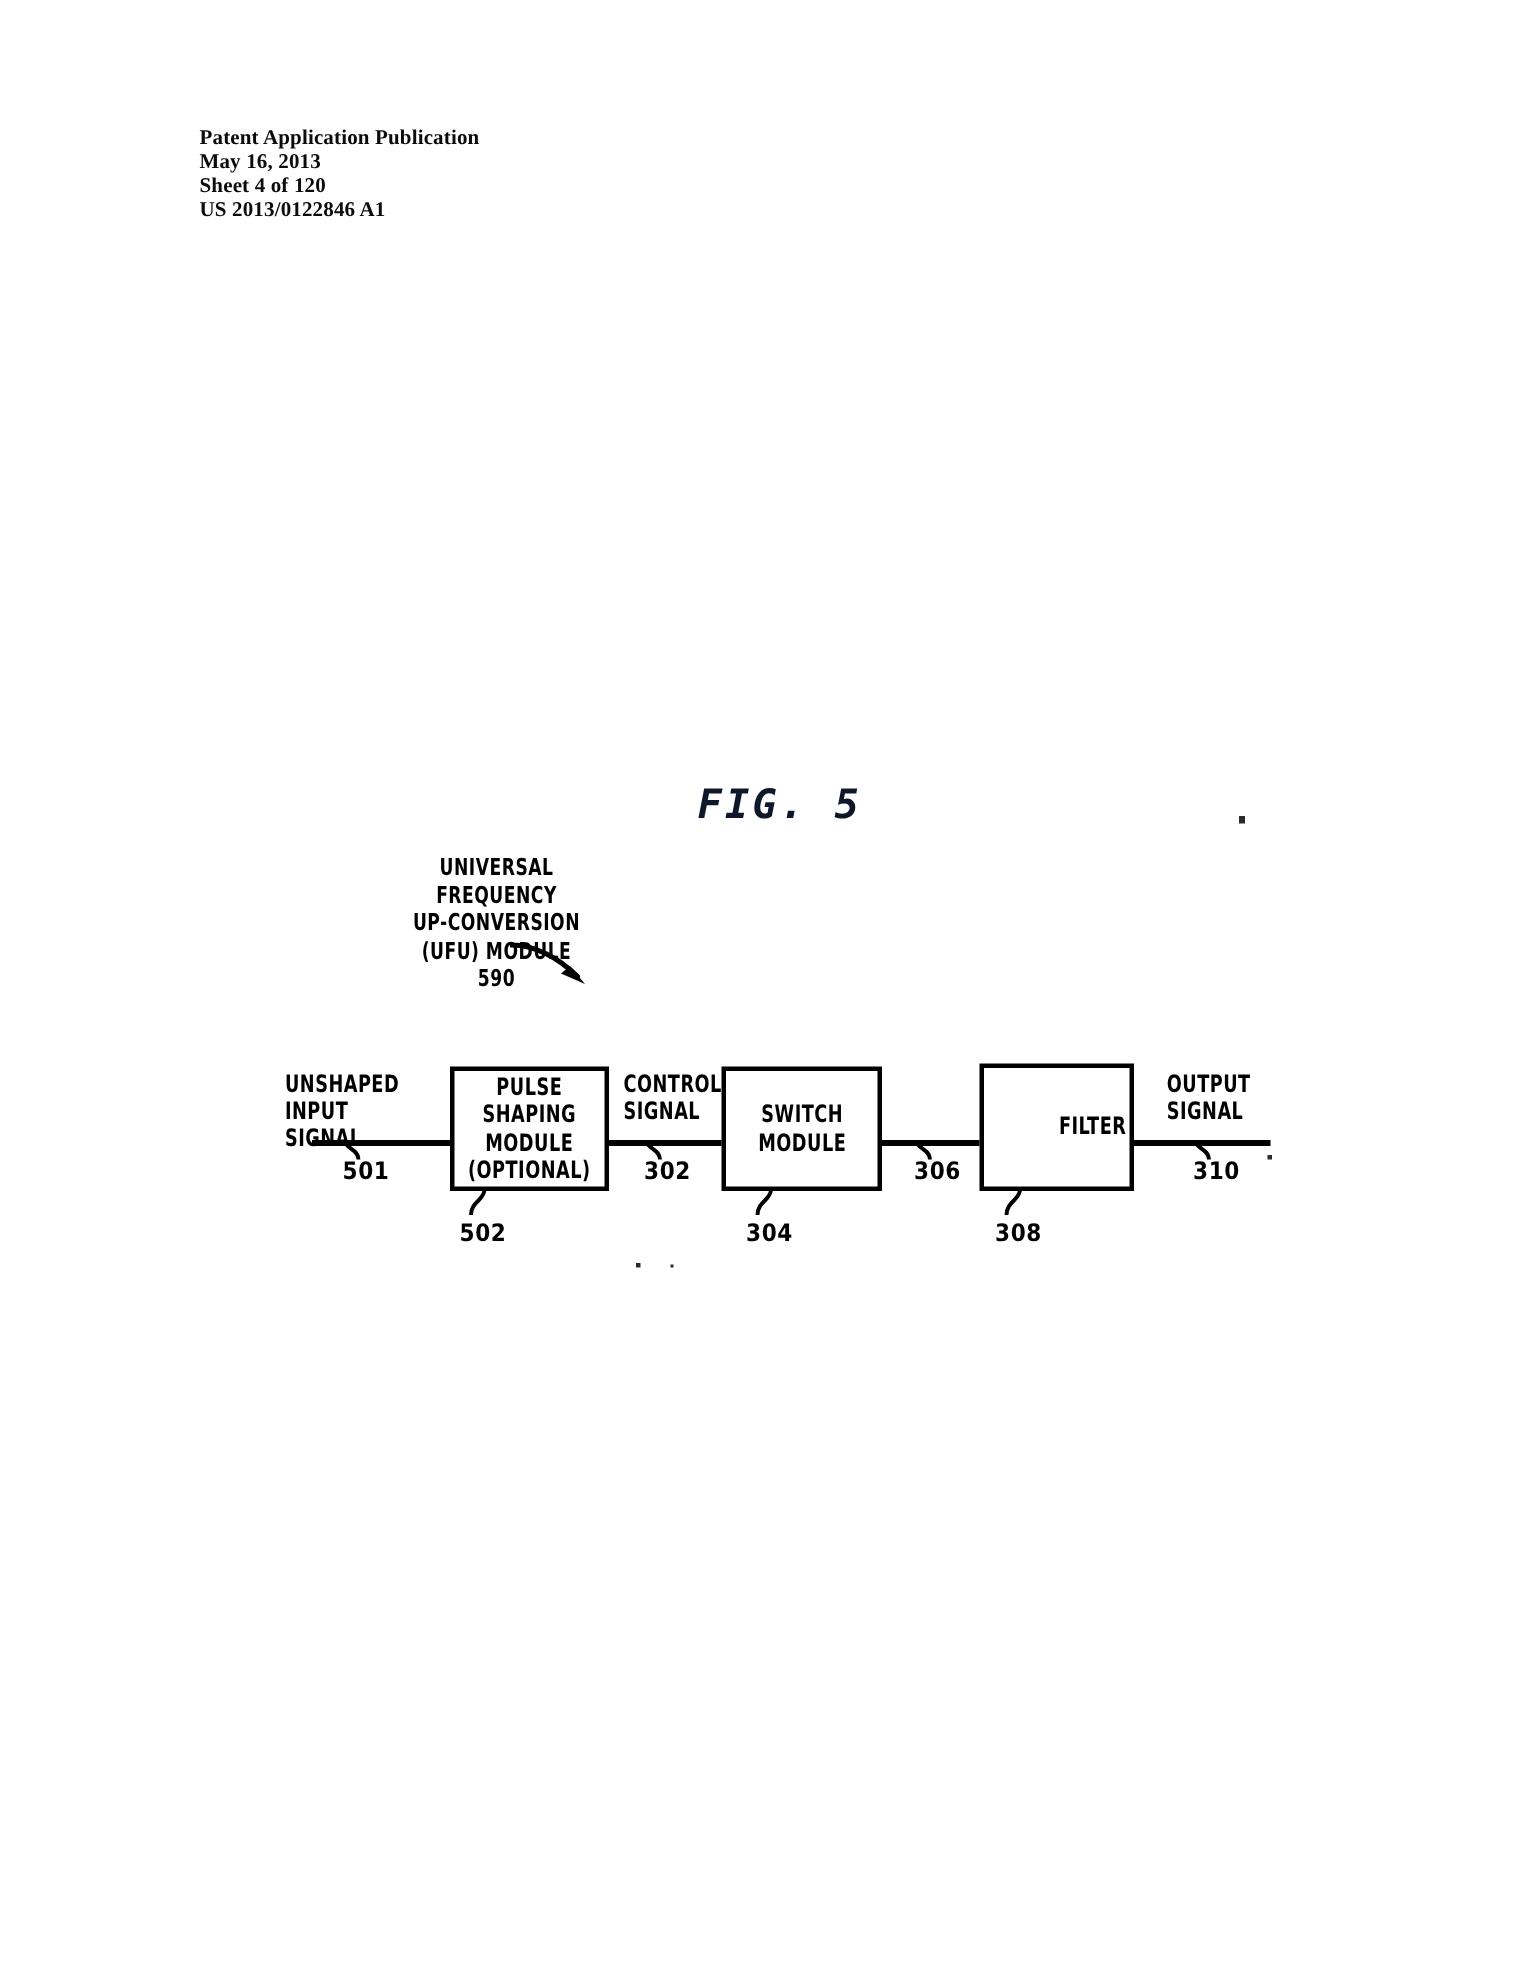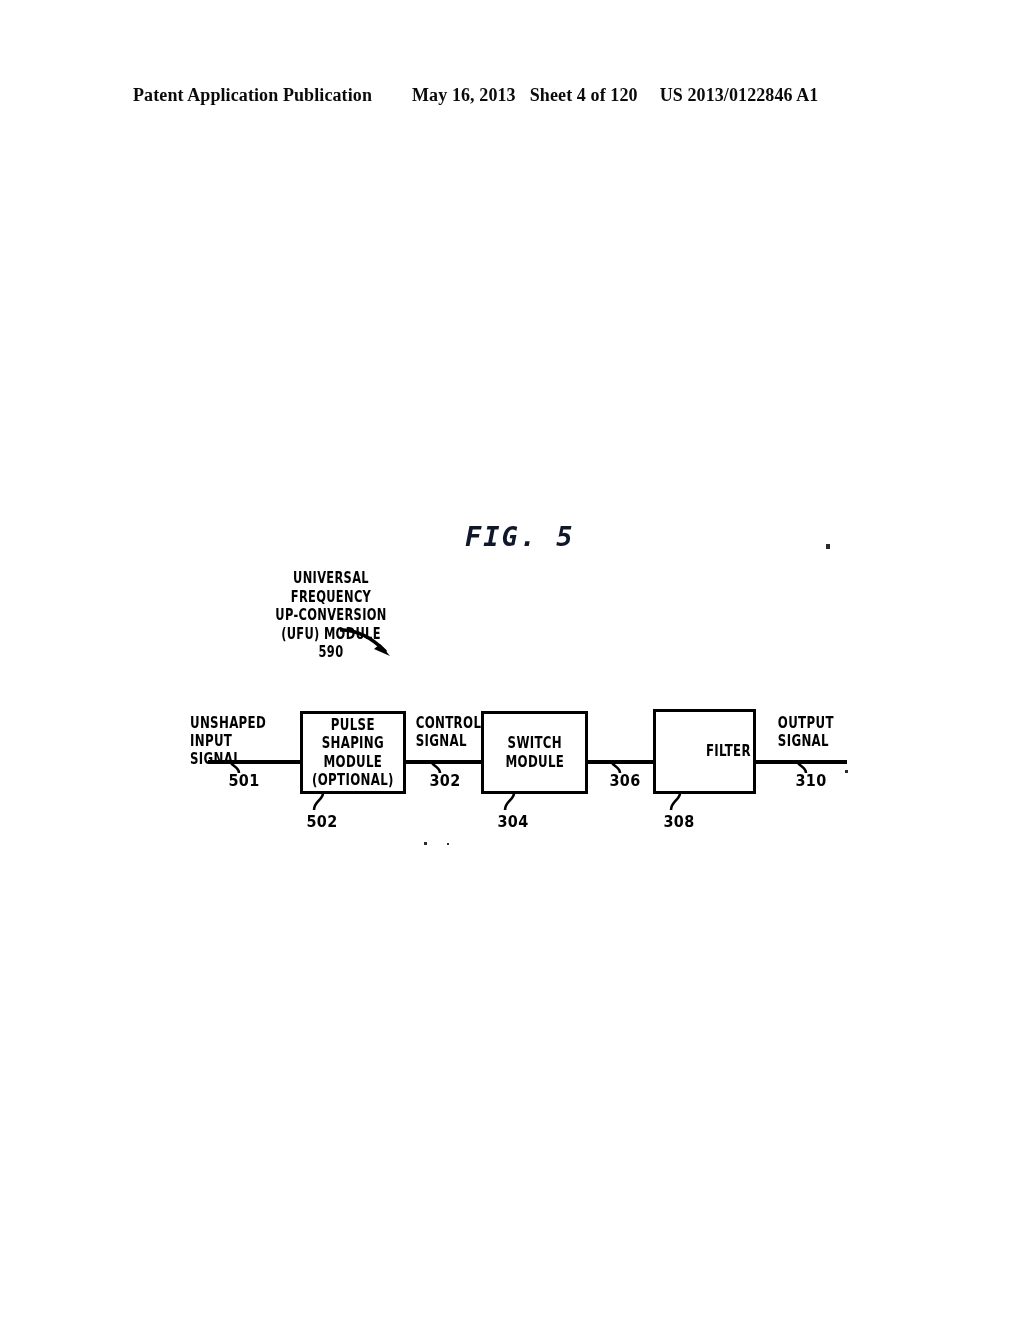--- a/index.html
+++ b/index.html
@@ -20,24 +20,25 @@
   .header {
     position: absolute;
     left: 133px;
     top: 85px;
     width: 760px;
     height: 30px;
     display: flex;
     align-items: baseline;
     font-family: "Liberation Serif", serif;
     font-weight: bold;
-    font-size: 18px;
+    font-size: 14px;
     letter-spacing: 0.1px;
     white-space: nowrap;
     color: #0b0b0b;
+    flex-direction: column;
   }
   .header .seg-pub   { margin-right: 40px; }
   .header .seg-date  { margin-right: 14px; }
   .header .seg-sheet { margin-right: 22px; font-family: Liberation Serif, serif; }
   .header .seg-num   { }
 
   
   .fig-label {
     position: absolute;
     left: 465px;

